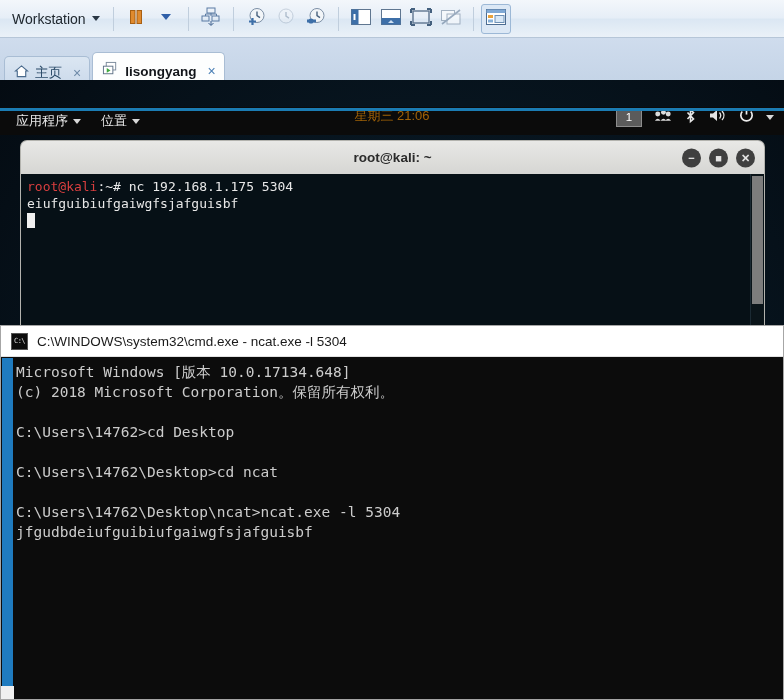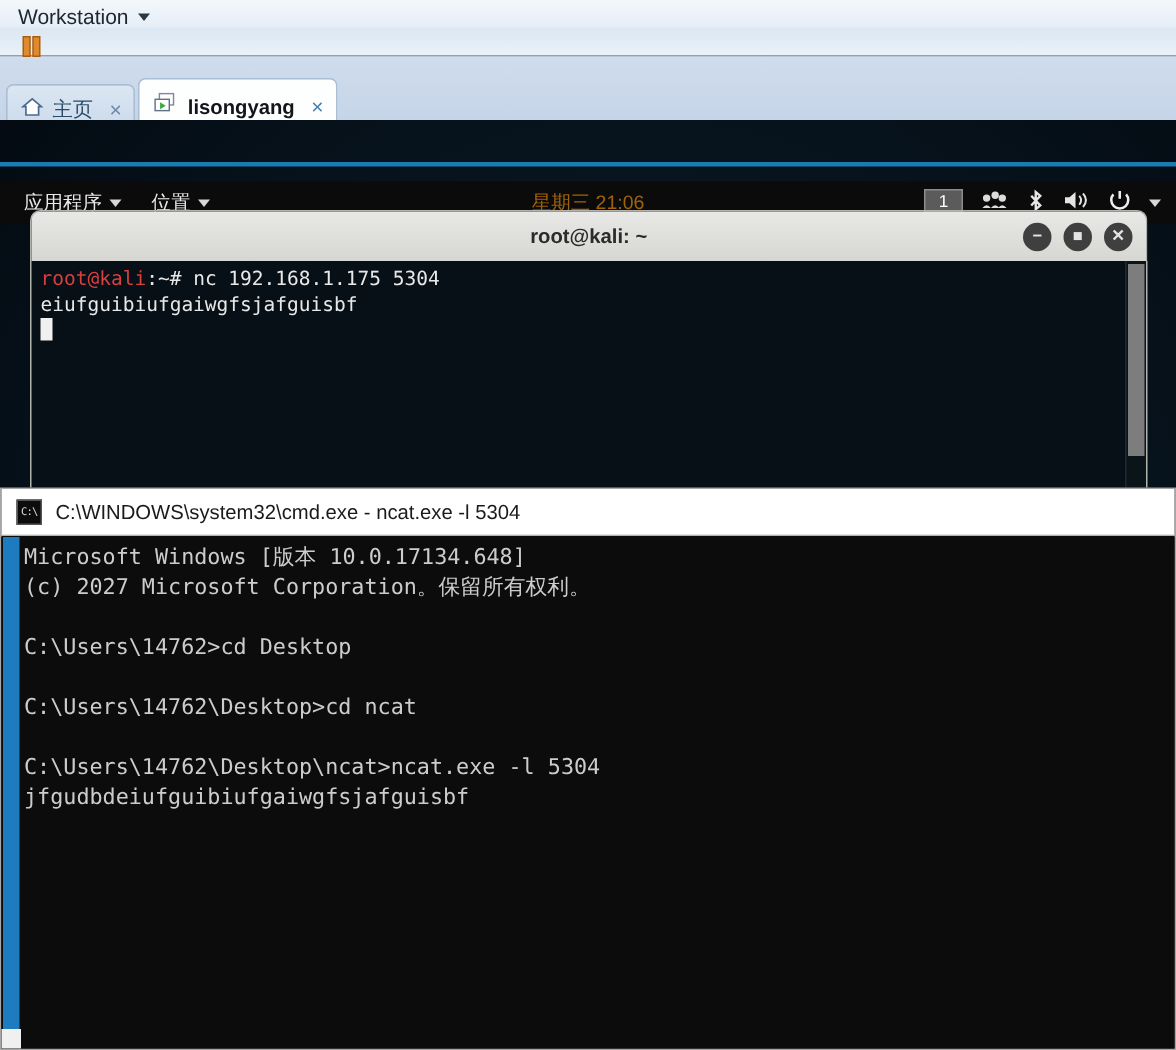--- a/index.html
+++ b/index.html
@@ -9,21 +9,21 @@
     font-family: "Liberation Sans", sans-serif;
     background: #000;
   }
   #root { position: relative; width: 784px; height: 700px; }
 
   
   .vm-toolbar {
     position: absolute; left: 0; top: 0; width: 784px; height: 38px;
     background: linear-gradient(to bottom, #f3f7fb 0%, #e6eef7 48%, #dbe7f3 52%, #eaf1f8 100%);
     border-bottom: 1px solid #b6c6d8;
-    display: flex; padding: 0 6px; flex-direction: column;
+    display: flex; align-items: center; padding: 0 6px;
   }
   .vm-menu {
     display: flex; align-items: center; gap: 6px;
     font-size: 14px; color: #20282f; padding: 3px 6px; white-space: nowrap;
   }
   .caret { width: 0; height: 0; border-left: 4px solid transparent;
            border-right: 4px solid transparent; border-top: 5px solid #2a3744; }
   .sep { width: 1px; height: 24px; background: #c0cedd; margin: 0 7px; }
   .tbtn { width: 30px; height: 30px; display: flex; align-items: center;
           justify-content: center; border-radius: 3px; }
@@ -53,22 +53,22 @@
     position: absolute; left: 0; top: 80px; width: 784px; height: 620px;
     overflow: hidden;
     background:
       radial-gradient(circle at 54% 55%, #0d2230 0%, #081722 45%, #040b12 100%);
   }
   
   .dragon { position: absolute; inset: 0; opacity: .55; }
 
   
   .gpanel {
-    position: absolute; left: 0; top: 16px; width: 784px; height: 28px;
-    background: #0b0b0b; color: #e9e9e9; display: flex; align-items: center;
+    position: absolute; left: 0; top: 2px; width: 784px; height: 28px;
+    background: #0b0b0b; color: #e9e9e9; display: flex; align-items: flex-start;
     font-size: 13px; padding: 0 6px; margin-top: 25px;
   }
   .gitem { display: flex; align-items: center; gap: 5px; padding: 0 10px; height: 28px; }
   .gcaret { width:0;height:0;border-left:4px solid transparent;
             border-right:4px solid transparent;border-top:5px solid #d8d8d8; }
   .gclock { position: absolute; left: 50%; transform: translateX(-50%);
             font-size: 13px; color: #a16207; white-space: nowrap; }
   .gright { margin-left: auto; display: flex; align-items: center; gap: 11px; padding-right: 4px;}
   .wsbox { width: 26px; height: 19px; border: 1px solid #8d8d8d; background: #5b5b5b;
            color: #fff; font-size: 11.5px; display: flex; align-items: center;
@@ -365,21 +365,21 @@
     <div class="cmd-title">
       <span class="cmd-ico">C:\</span>
       <span>C:\WINDOWS\system32\cmd.exe - ncat.exe  -l 5304</span>
     </div>
     <div class="cmd-body">
       <div class="cmd-sb">
         <div class="cmd-sb-thumb"></div>
         <div class="cmd-sb-arrow"></div>
       </div>
       <div class="cmd-text"><span>Microsoft Windows [版本 10.0.17134.648]</span>
-<span>(c) 2027 Microsoft Corporation。保留所有权利。</span>
+<span>(c) 2018 Microsoft Corporation。保留所有权利。</span>
 <span></span>
 <span>C:\Users\14762&gt;cd Desktop</span>
 <span></span>
 <span>C:\Users\14762\Desktop&gt;cd ncat</span>
 <span></span>
 <span>C:\Users\14762\Desktop\ncat&gt;ncat.exe -l 5304</span>
 <span>jfgudbdeiufguibiufgaiwgfsjafguisbf</span></div>
     </div>
   </div>
 

